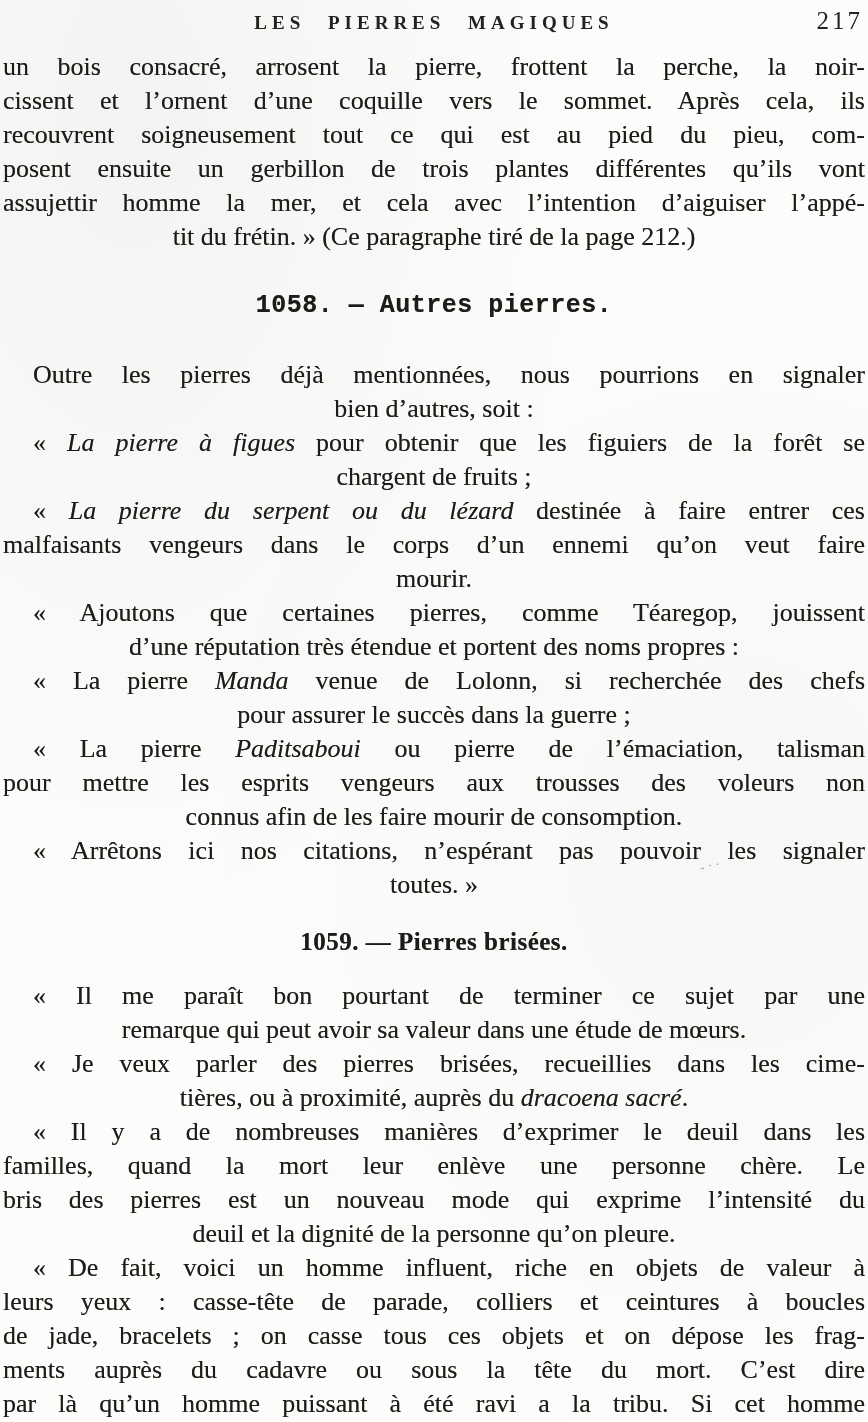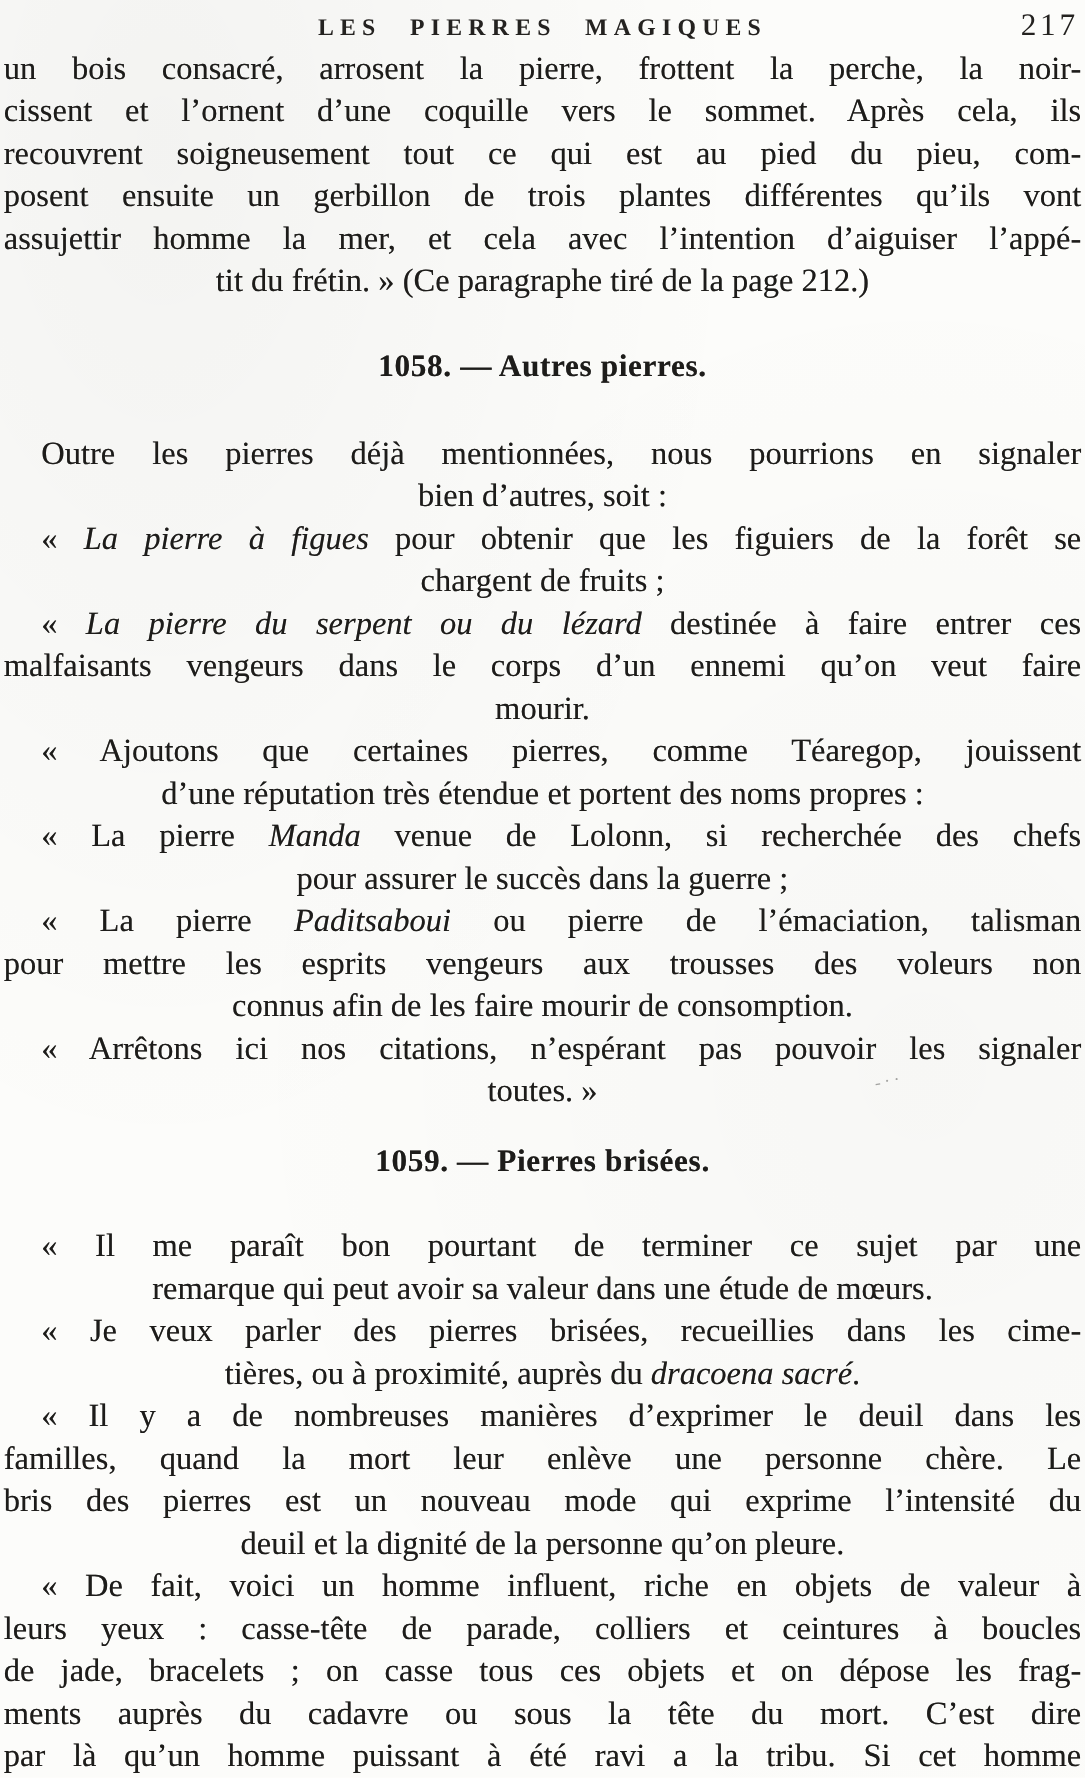--- a/index.html
+++ b/index.html
@@ -17,21 +17,21 @@
     background:
       radial-gradient(ellipse at 15% 8%, rgba(0,0,0,0.035), transparent 45%),
       radial-gradient(ellipse at 85% 60%, rgba(0,0,0,0.02), transparent 55%),
       #fcfcfa;
     overflow: hidden;
   }
   .page-header {
     position: relative;
     height: 30px;
     line-height: 30px;
-    margin-bottom: 0;
+    margin-bottom: 12px;
   }
   .running-title {
     text-align: center;
     font-size: 19px;
     font-weight: bold;
     letter-spacing: 5px;
     word-spacing: 13px;
     color: #242220;
   }
   .page-number {
@@ -59,22 +59,22 @@
   .line.indent { text-indent: 30px; }
   .it { font-style: italic; }
   .heading {
     text-align: center;
     font-weight: bold;
     font-size: 25px;
     line-height: 36px;
     letter-spacing: 0.5px;
     text-shadow: 0 0 0.5px rgba(20,18,16,0.6);
   }
-  .heading[data-key="h1058"] { margin: 34px 0 34px 0; }
-  .heading[data-key="h1059"] { margin: 22px 0 32px 0; }
+  .heading[data-key="h1058"] { margin: 34px 0 34px 0; font-family: Liberation Mono, monospace; }
+  .heading[data-key="h1059"] { margin: 22px 0 19px 0; }
   .smudge {
     position: absolute;
     left: 700px; top: 858px;
     font-size: 14px;
     letter-spacing: 3px;
     color: #8d8d8b;
     opacity: 0.8;
     transform: rotate(-10deg);
   }
 </style>

